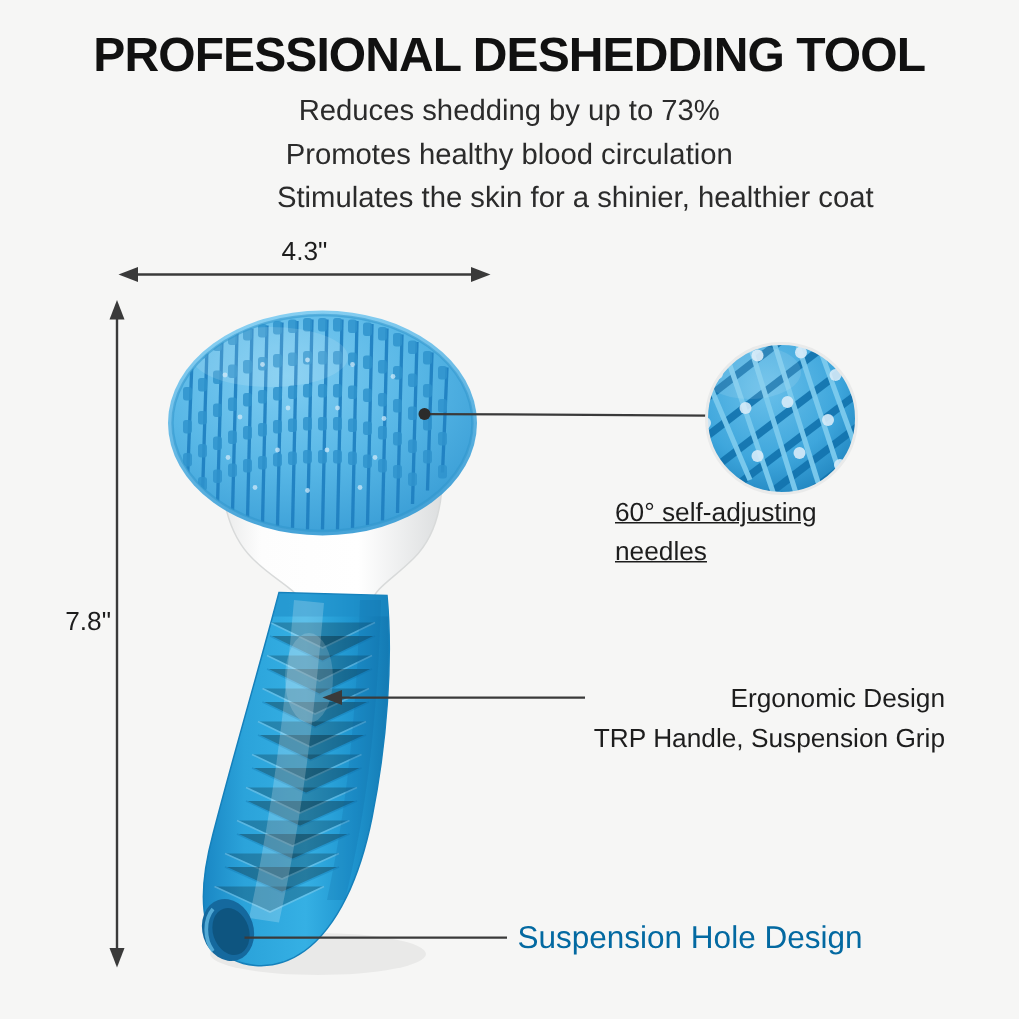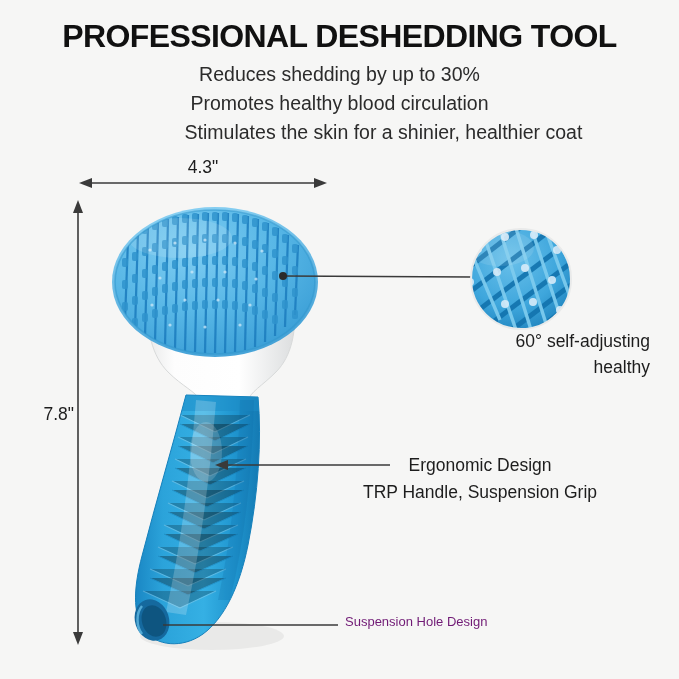--- a/index.html
+++ b/index.html
@@ -67,51 +67,52 @@
     width: 56px;
     text-align: right;
     font-size: 17.5px;
     color: #1d1d1d;
   }
   #needleCapWrap {
     position: absolute;
     left: 410px;
     top: 328px;
     width: 240px;
-    text-align: right;
+    text-align: left;
     font-size: 17.5px;
     line-height: 26px;
     color: #1d1d1d;
+    text-decoration: underline;
   }
   #ergoWrap {
     position: absolute;
     left: 330px;
     top: 452px;
     width: 300px;
-    text-align: center;
+    text-align: right;
     font-size: 17.5px;
     line-height: 27px;
     color: #1d1d1d;
   }
   #suspLabel {
     position: absolute;
     left: 345px;
     top: 614px;
-    font-size: 13px;
-    color: #701a75;
+    font-size: 21px;
+    color: #0369a1;
     white-space: nowrap;
   }
 </style>
 </head>
 <body>
 
 <div id="stage">
 
   <div id="title">PROFESSIONAL DESHEDDING TOOL</div>
-  <div class="subline" id="sub0">Reduces shedding by up to 30%</div>
+  <div class="subline" id="sub0">Reduces shedding by up to 73%</div>
   <div class="subline" id="sub1">Promotes healthy blood circulation</div>
   <div class="subline" id="sub2">Stimulates the skin for a shinier, healthier coat</div>
 
   <svg id="svg-art" width="679" height="679" viewBox="0 0 679 679">
     <defs>
       <radialGradient id="padGrad" cx="38%" cy="28%" r="78%">
         <stop offset="0%" stop-color="#7fcdf2"></stop>
         <stop offset="55%" stop-color="#58b7e6"></stop>
         <stop offset="100%" stop-color="#3a9ed6"></stop>
       </radialGradient>
@@ -407,21 +408,21 @@
     <g>
       <line x1="163" y1="625" x2="338" y2="625" stroke="#3a3a3a" stroke-width="1.5"></line>
     </g>
   </svg>
 
   <div id="dimWidthLabel">4.3"</div>
   <div id="dimHeightLabel">7.8"</div>
 
   <div id="needleCapWrap">
     <div>60° self-adjusting</div>
-    <div>healthy</div>
+    <div>needles</div>
   </div>
 
   <div id="ergoWrap">
     <div>Ergonomic Design</div>
     <div>TRP Handle, Suspension Grip</div>
   </div>
 
   <div id="suspLabel">Suspension Hole Design</div>
 
 </div>

